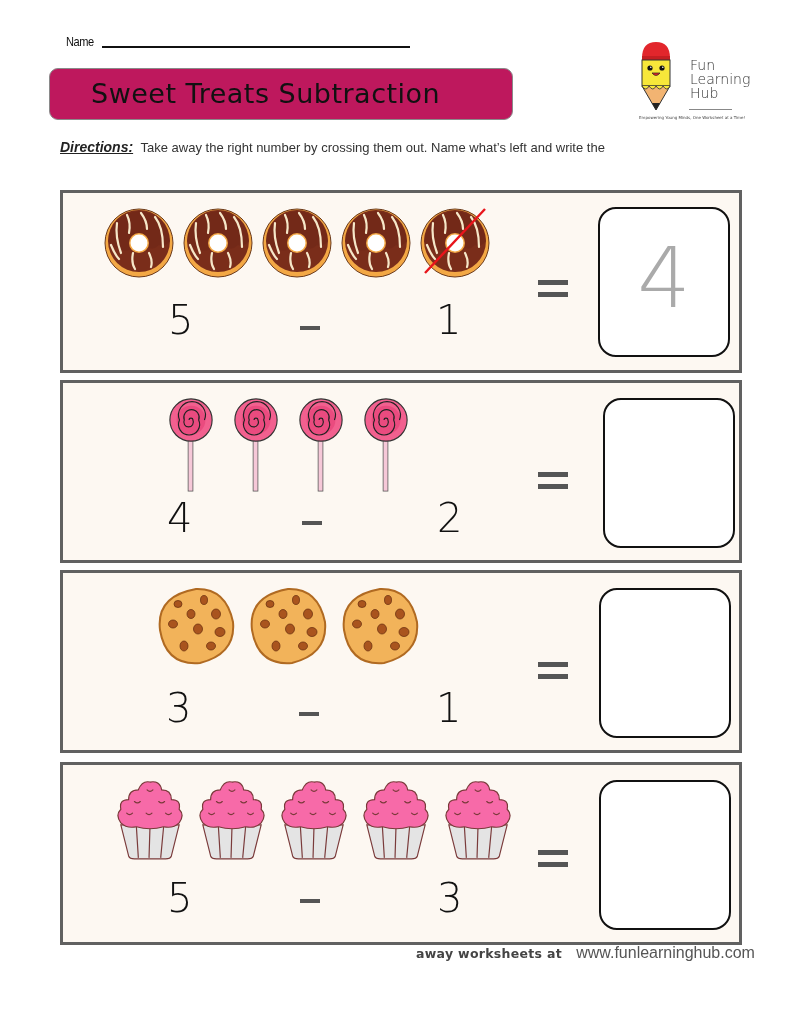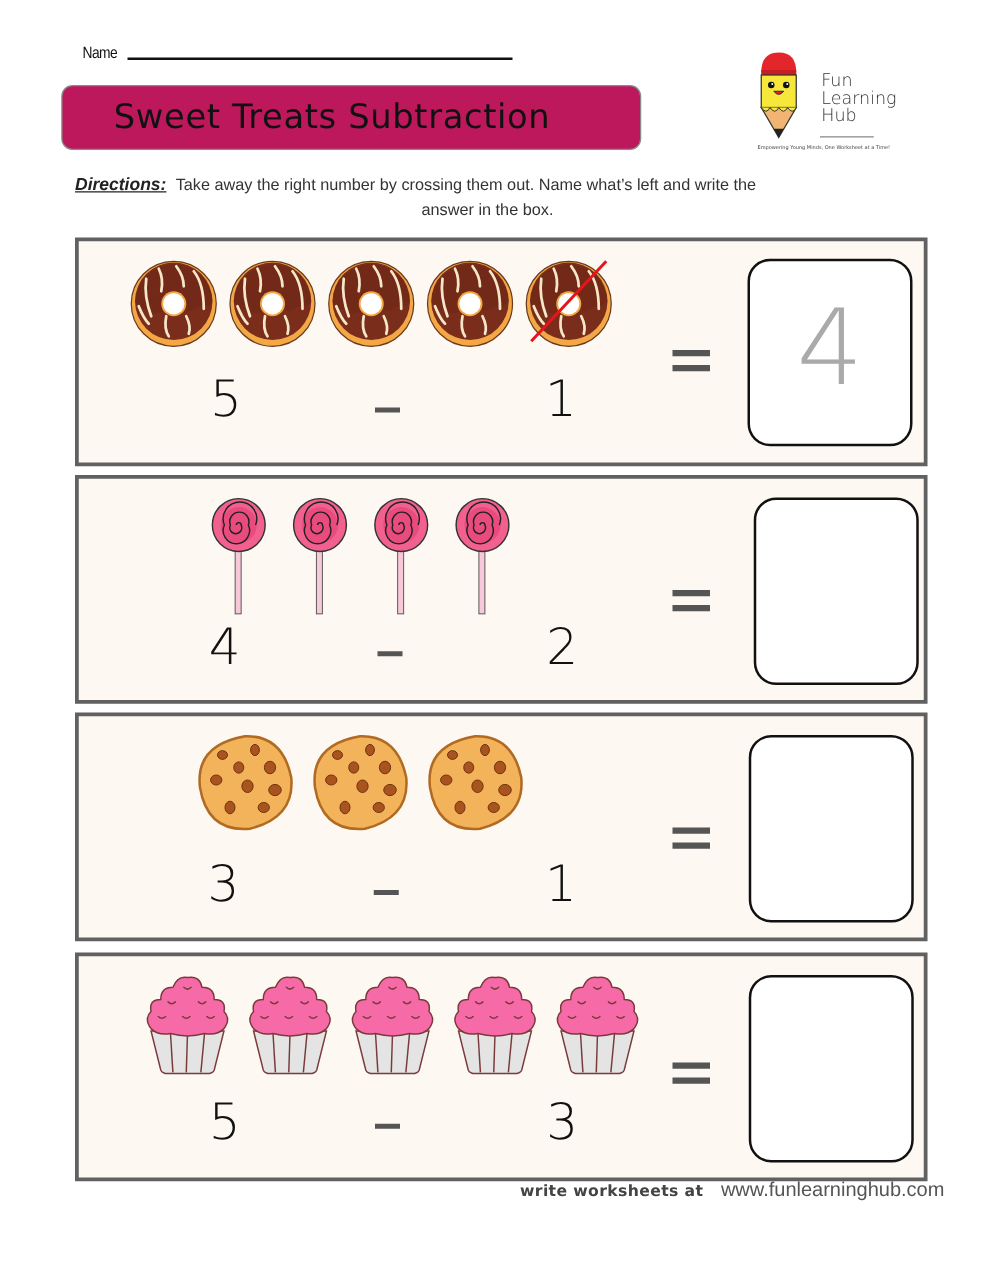--- a/index.html
+++ b/index.html
@@ -2,21 +2,21 @@
 <html><head>
 <meta charset="utf-8">
 <style>
   * { box-sizing: border-box; margin: 0; padding: 0; }
   body { width: 791px; height: 1024px; background: #ffffff; position: relative; overflow: hidden; font-family: "DejaVu Sans", sans-serif; color: #111; }
   .name-row { position: absolute; left: 66px; top: 34px; display: flex; }
   .name-label { font-family: "Liberation Sans Narrow", "Liberation Sans", sans-serif; font-size: 13px; letter-spacing: -0.5px; transform: scaleX(0.85); transform-origin: left; width: 36px; }
   .name-line { width: 308px; border-bottom: 2px solid #111; height: 14px; margin-left: 0px; }
   .title-banner { position: absolute; left: 49px; top: 68px; width: 464px; height: 52px; background: #be185d; border: 1.5px solid #8a8a8a; border-radius: 9px; }
   .title-text { position: absolute; left: 41px; top: 9px; font-family: "DejaVu Sans", sans-serif; font-size: 27px; font-weight: 400; letter-spacing: 0.5px; color: #111; }
-  .logo { position: absolute; left: 603px; top: 40px; width: 150px; height: 86px; }
+  .logo { position: absolute; left: 636px; top: 40px; width: 150px; height: 86px; }
   .logo-text { position: absolute; left: 54px; top: 18px; font-family: "DejaVu Sans", sans-serif; font-size: 14px; line-height: 14px; color: #333; font-weight: 300; }
   .logo-underline { position: absolute; left: 53px; top: 69px; width: 43px; border-top: 1px solid #888; }
   .logo-tagline { position: absolute; left: 3px; top: 75px; font-size: 4px; color: #444; white-space: nowrap; }
   .directions { position: absolute; left: 60px; top: 137px; width: 620px; font-family: "Liberation Sans", sans-serif; font-size: 13px; color: #333; line-height: 20px; }
   .dir-label { font-style: italic; font-weight: 700; text-decoration: underline; color: #222; font-size: 14px; margin-right: 4px; }
   .dir-line2 { display: block; text-align: center; padding-left: 40px; }
   .panel { position: absolute; left: 60px; width: 682px; height: 183px; background: #fdf8f2; border: 3px solid #616161; }
   .items { position: absolute; top: 12px; display: flex; }
   .num { position: absolute; font-family: "DejaVu Sans", sans-serif; font-size: 40px; color: #111; font-weight: 300; }
   .minus { position: absolute; width: 20px; height: 4px; background: #555; }
@@ -60,21 +60,20 @@
     <div>Learning</div>
     <div>Hub</div>
   </div>
   <div class="logo-underline"></div>
   <div class="logo-tagline">Empowering Young Minds, One Worksheet at a Time!</div>
 </div>
 
 <div class="directions">
   <span class="dir-label">Directions:</span>
   <span>Take away the right number by crossing them out. Name what’s left and write the</span>
-  <span class="dir-line2">answer in the box.</span>
 </div>
 
 <svg width="0" height="0" style="position:absolute">
   <defs>
     <symbol id="donut" viewBox="0 0 72 72">
       <circle cx="36" cy="36" r="34" fill="#f3a845" stroke="#6b3a1c" stroke-width="1"></circle>
       <circle cx="36" cy="34" r="31" fill="#7a2d1a"></circle>
       <path d="M5 34 Q8 8 36 4 Q64 8 67 34 Q62 40 56 38 Q50 44 44 40 Q36 46 28 42 Q20 46 14 40 Q9 42 5 34 Z" fill="#6a2416" opacity="0.4"></path>
       <g stroke="#f6e7c8" stroke-width="2.2" fill="none" stroke-linecap="round">
         <path d="M14 16 Q12 30 18 46"></path>
@@ -238,15 +237,15 @@
   <div class="equals" style="top:85px;">
       <div></div>
       <div></div>
     </div>
   <div class="answer-box" style="left:536px; top:15px;">
     <div class="answer-val"></div>
   </div>
 </div>
 
 <div class="footer">
-  <span class="footer-bold">write worksheets at</span>
+  <span class="footer-bold">away worksheets at</span>
   <span class="footer-url">www.funlearninghub.com</span>
 </div>
 
 </body></html>

